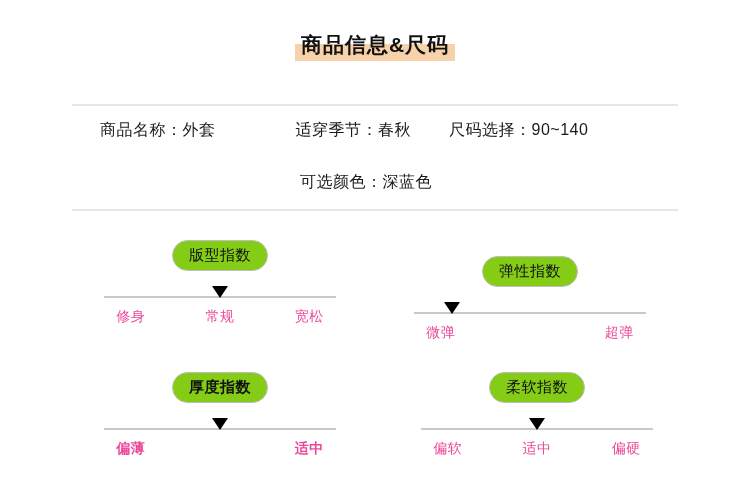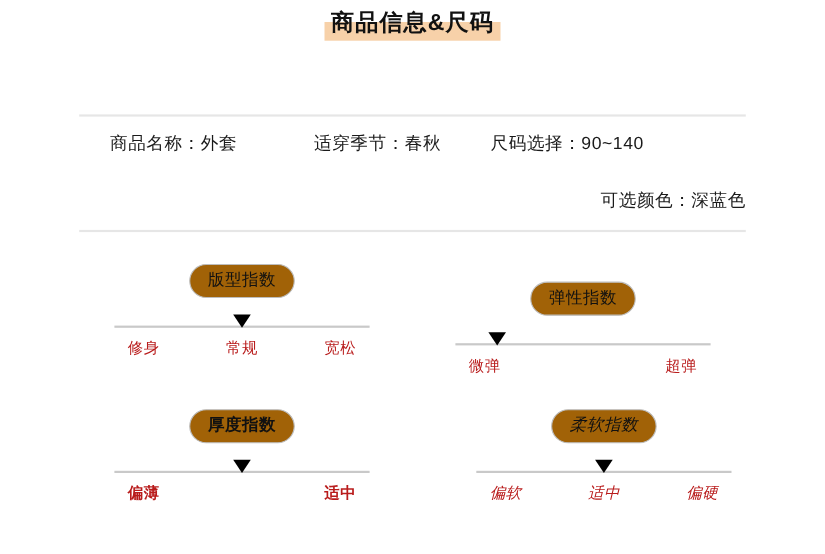--- a/index.html
+++ b/index.html
@@ -13,21 +13,21 @@
     font-family: "Liberation Sans", "DejaVu Sans", sans-serif;
     color: #1a1a1a;
     overflow: hidden;
     position: relative;
   }
 
   
   .title-wrap {
     width: 100%;
     text-align: center;
-    padding-top: 8px;
+    padding-top: 32px;
     height: 44px;
     box-sizing: border-box;
   }
   .page-title {
     display: inline-block;
     position: relative;
     font-size: 21px;
     font-weight: bold;
     letter-spacing: 1px;
     color: #111111;
@@ -61,65 +61,66 @@
     top: 104px;
     left: 72px;
     width: 606px;
     height: 105px;
     box-sizing: border-box;
   }
   .info-row {
     display: flex;
     align-items: center;
     height: 52px;
+    gap: 10px;
   }
   .info-row.row1 { justify-content: flex-start; padding-left: 28px; }
-  .info-row.row2 { justify-content: flex-end; padding-left: 228px; }
+  .info-row.row2 { justify-content: flex-start; padding-left: 228px; }
   .info-item {
     font-size: 16px;
     color: #1a1a1a;
     white-space: nowrap;
     letter-spacing: 0.5px;
   }
   .info-item.gap-a { margin-left: 70px; }
-  .info-item.gap-b { margin-left: 45px; }
+  .info-item.gap-b { margin-left: 28px; }
 
   
   .index-grid {
     position: absolute;
     top: 240px;
     left: 0;
     width: 750px;
     height: 250px;
   }
   .index-cell {
     position: absolute;
     width: 310px;
     height: 125px;
   }
   .index-cell.c0 { left: 65px;  top: 0px; }
   .index-cell.c1 { left: 375px; top: 16px; }
   .index-cell.c2 { left: 65px;  top: 132px; font-weight: bold; }
-  .index-cell.c3 { left: 394px; top: 132px; font-style: italic; }
+  .index-cell.c3 { left: 382px; top: 132px; }
 
   .badge-row {
     width: 100%;
     text-align: center;
     height: 34px;
   }
   .badge {
     display: inline-block;
     border: 1px solid #bdbdbd;
     border-radius: 18px;
     padding: 5px 16px 6px 16px;
     font-size: 15px;
     color: #111111;
     line-height: 18px;
     letter-spacing: 0.5px;
-    background: #a16207;
+    background: #84cc16;
   }
 
   .scale {
     position: relative;
     margin: 22px auto 0 auto;
     width: 232px;
     height: 2px;
     background: #c9c9c9;
   }
   .marker {
@@ -134,21 +135,21 @@
   }
   .marker.pos-left   { left: 16.5%; }
   .marker.pos-center { left: 50%; }
 
   .scale-labels {
     display: flex;
     width: 268px;
     margin: 10px auto 0 auto;
     justify-content: space-between;
     font-size: 14px;
-    color: #b91c1c;
+    color: #ec4899;
   }
   .scale-labels span {
     width: 33.33%;
     text-align: center;
     letter-spacing: 0.5px;
   }
 </style>
 </head>
 <body>
 

